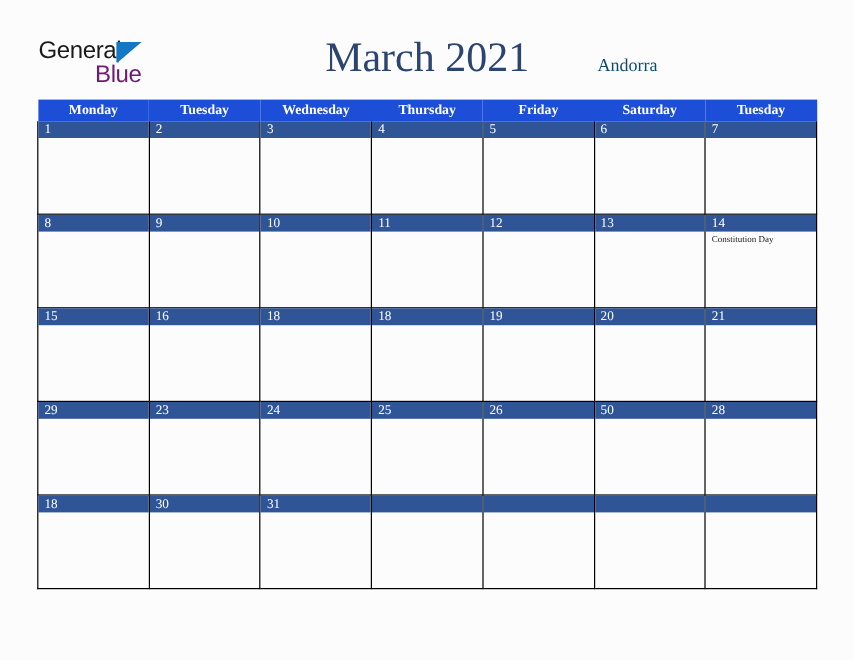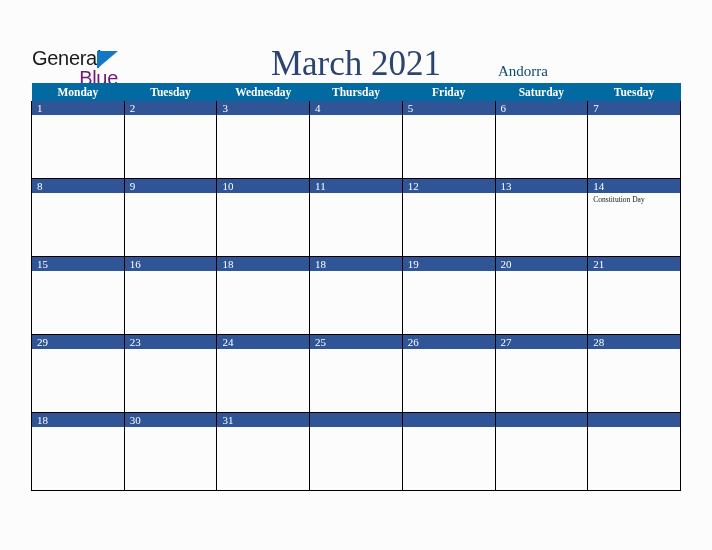--- a/index.html
+++ b/index.html
@@ -17,21 +17,21 @@
   
   .page {
     position: relative;
     width: 712px;
     height: 550px;
   }
 
   .masthead {
     position: absolute;
     left: 0;
-    top: 16px;
+    top: 0;
     width: 580px;
     height: 83px;
   }
 
   .logo {
     position: absolute;
     left: 32px;
     top: 31px;
     width: 100px;
     height: 44px;
@@ -105,21 +105,21 @@
   
   .cal-table {
     position: absolute;
     left: 31px;
     top: 83px;
     width: 650px;
     border-collapse: collapse;
     table-layout: fixed;
   }
   .cal-table th {
-    background: #0369a1;
+    background: #1d4ed8;
     color: #ffffff;
     font-family: "Liberation Serif", serif;
     font-size: 11.5px;
     font-weight: bold;
     height: 18px;
     padding: 0;
     text-align: center;
     border: none;
   }
   .cal-table td {
@@ -362,21 +362,21 @@
             </div>
           </td>
           <td>
             <div class="daycell">
               <div class="daynum-band">26</div>
               <div class="day-events"></div>
             </div>
           </td>
           <td>
             <div class="daycell">
-              <div class="daynum-band">27</div>
+              <div class="daynum-band">50</div>
               <div class="day-events"></div>
             </div>
           </td>
           <td>
             <div class="daycell">
               <div class="daynum-band">28</div>
               <div class="day-events"></div>
             </div>
           </td>
         </tr>

